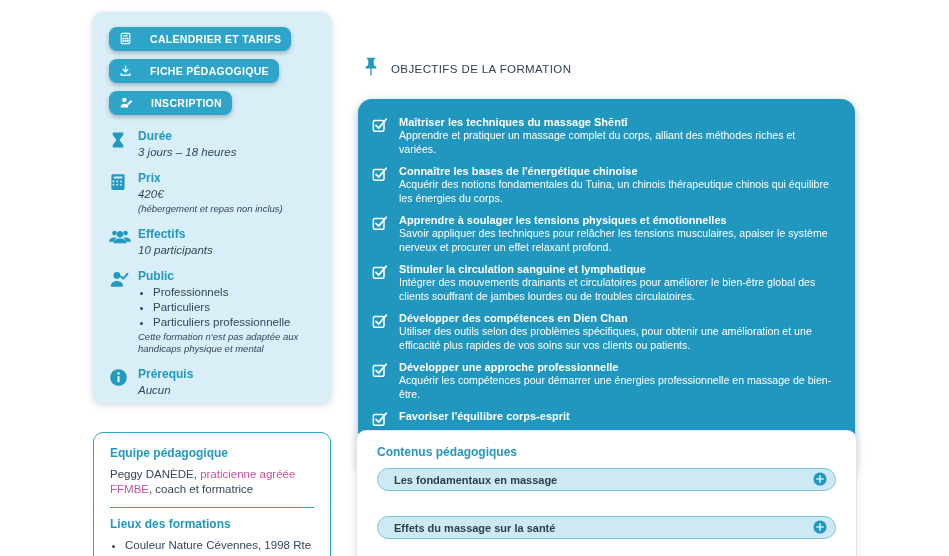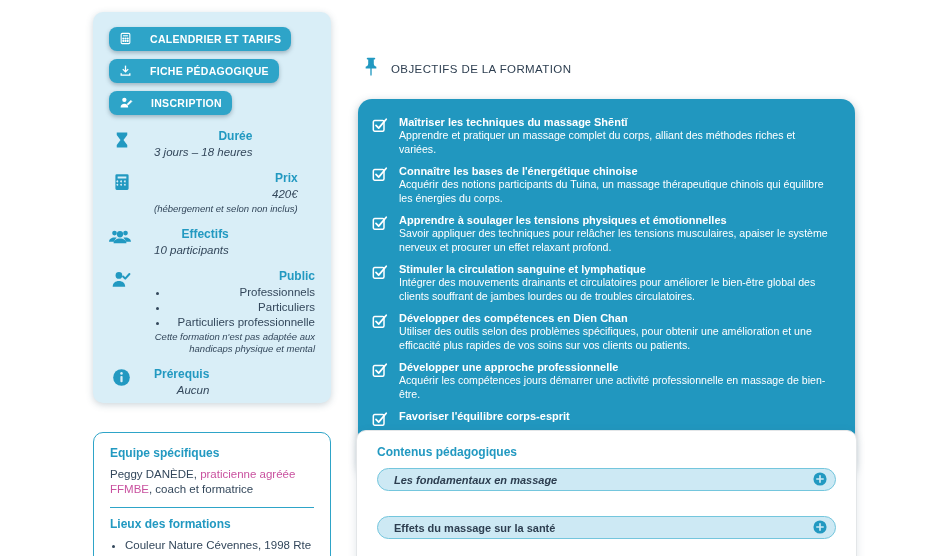--- a/index.html
+++ b/index.html
@@ -26,21 +26,21 @@
   .btn{
     display:flex;align-items:center;gap:18px;
     background:#2ea4c8;color:#fff;border:none;cursor:pointer;
     border-radius:8px;padding:0 10px;height:24px;
     font-family:inherit;font-weight:bold;font-size:10.5px;letter-spacing:.3px;
     box-shadow:0 2px 4px rgba(40,70,90,.35);
     margin-bottom:8px;white-space:nowrap;
   }
   .btn svg{flex:0 0 auto;}
   .sections{margin-top:14px;display:flex;flex-direction:column;gap:12px;}
-  .section{display:flex;gap:23px;text-align:right;}
+  .section{display:flex;gap:7px;}
   .sec-icon{flex:0 0 22px;color:#2299c1;padding-top:1px;}
   .sec-title{color:#2299c1;font-weight:bold;font-size:12px;margin-bottom:2px;}
   .sec-text{font-size:11.5px;line-height:1.25;font-style:italic;}
   .sec-note{font-size:9.5px;font-style:italic;line-height:1.25;margin-top:1px;}
   .sec-bullets{margin:0;padding-left:15px;font-size:11.5px;line-height:1.3;}
   
   .obj-header{
     position:absolute;left:363px;top:56px;display:flex;align-items:center;gap:12px;
   }
   .obj-header .pin{color:#2299c1;}
@@ -74,21 +74,21 @@
     box-shadow:0 2px 8px rgba(60,90,110,.14);
     padding:14px 20px;
   }
   .accordion{
     display:flex;align-items:center;justify-content:space-between;
     box-sizing:border-box;width:100%;height:23px;
     background:#cde9f4;border:1px solid #74c6dd;border-radius:12px;
     padding:0 8px 0 16px;margin-top:25px;cursor:pointer;
     font-family:inherit;font-weight:bold;font-size:11px;color:#2d3e50;
   }
-  .accordion:first-of-type{margin-top:9px;font-style:italic;}
+  .accordion:first-of-type{margin-top:9px;}
   .plus{flex:0 0 auto;color:#2299c1;}
 </style>
 </head>
 <body>
 
 <div class="card info-card">
 
   <button class="btn">
     <span><svg width="13" height="13" viewBox="0 0 24 24" fill="none" stroke="#fff" stroke-width="2">
           <rect x="4" y="2.5" width="16" height="19" rx="2"></rect>
@@ -133,21 +133,21 @@
       </div>
     </div>
 
     <div class="section">
       <span class="sec-icon"><svg width="18" height="20" viewBox="0 0 24 24" fill="currentColor">
             <path d="M5 1.5h14a1.8 1.8 0 0 1 1.8 1.8v17.4a1.8 1.8 0 0 1-1.8 1.8H5a1.8 1.8 0 0 1-1.8-1.8V3.3A1.8 1.8 0 0 1 5 1.5zm1.2 3v2.8h11.6V4.5zM7 11.2a1.2 1.2 0 1 0 0 .01zm5 0a1.2 1.2 0 1 0 0 .01zm5 0a1.2 1.2 0 1 0 0 .01zM7 15.7a1.2 1.2 0 1 0 0 .01zm5 0a1.2 1.2 0 1 0 0 .01zm5 0a1.2 1.2 0 1 0 0 .01z" fill-rule="evenodd"></path>
           </svg></span>
       <div>
         <div class="sec-title">Prix</div>
         <div class="sec-text">420€</div>
-        <div class="sec-note">(hébergement et selon non inclus)</div>
+        <div class="sec-note">(hébergement et repas non inclus)</div>
       </div>
     </div>
 
     <div class="section">
       <span class="sec-icon"><svg width="22" height="18" viewBox="0 0 28 22" fill="currentColor">
             <circle cx="7" cy="6" r="3"></circle>
             <circle cx="21" cy="6" r="3"></circle>
             <circle cx="14" cy="7.5" r="4"></circle>
             <path d="M0 17c0-3.3 3-5.5 7-5.5 1 0 2 .15 2.8.45A8.6 8.6 0 0 0 6.5 17z"></path>
             <path d="M28 17c0-3.3-3-5.5-7-5.5-1 0-2 .15-2.8.45A8.6 8.6 0 0 1 21.5 17z"></path>
@@ -211,21 +211,21 @@
       </div>
   </div>
 
   <div class="obj-item">
     <span class="obj-check"><svg width="16" height="16" viewBox="0 0 18 18" fill="none" stroke="#fff">
           <rect x="1.5" y="4" width="12" height="12" rx="1.6" stroke-width="1.7"></rect>
           <path d="M4.5 9.5l3 3 8.5-10" stroke-width="2" stroke-linecap="round" stroke-linejoin="round"></path>
         </svg></span>
     <div>
         <div class="obj-title">Connaître les bases de l'énergétique chinoise</div>
-    <div class="obj-desc">Acquérir des notions participants du Tuina, un massage thérapeutique chinois qui équilibre les énergies du corps.</div>
+    <div class="obj-desc">Acquérir des notions fondamentales du Tuina, un chinois thérapeutique chinois qui équilibre les énergies du corps.</div>
       </div>
   </div>
 
   <div class="obj-item">
     <span class="obj-check"><svg width="16" height="16" viewBox="0 0 18 18" fill="none" stroke="#fff">
           <rect x="1.5" y="4" width="12" height="12" rx="1.6" stroke-width="1.7"></rect>
           <path d="M4.5 9.5l3 3 8.5-10" stroke-width="2" stroke-linecap="round" stroke-linejoin="round"></path>
         </svg></span>
     <div>
         <div class="obj-title">Apprendre à soulager les tensions physiques et émotionnelles</div>
@@ -255,38 +255,38 @@
       </div>
   </div>
 
   <div class="obj-item">
     <span class="obj-check"><svg width="16" height="16" viewBox="0 0 18 18" fill="none" stroke="#fff">
           <rect x="1.5" y="4" width="12" height="12" rx="1.6" stroke-width="1.7"></rect>
           <path d="M4.5 9.5l3 3 8.5-10" stroke-width="2" stroke-linecap="round" stroke-linejoin="round"></path>
         </svg></span>
     <div>
         <div class="obj-title">Développer une approche professionnelle</div>
-    <div class="obj-desc">Acquérir les compétences jours démarrer une activité professionnelle en massage de bien-être.</div>
+    <div class="obj-desc">Acquérir les compétences pour démarrer une énergies professionnelle en massage de bien-être.</div>
       </div>
   </div>
 
   <div class="obj-item">
     <span class="obj-check"><svg width="16" height="16" viewBox="0 0 18 18" fill="none" stroke="#fff">
           <rect x="1.5" y="4" width="12" height="12" rx="1.6" stroke-width="1.7"></rect>
           <path d="M4.5 9.5l3 3 8.5-10" stroke-width="2" stroke-linecap="round" stroke-linejoin="round"></path>
         </svg></span>
     <div>
         <div class="obj-title">Favoriser l'équilibre corps-esprit</div>
     </div>
   </div>
 
 </div>
 
 <div class="card team-card">
-  <h2 class="small-heading">Equipe spécifiques</h2>
+  <h2 class="small-heading">Equipe pédagogique</h2>
   <div class="team-text"><span>Peggy DANÈDE, </span><span class="hl-pink">praticienne agréée FFMBE</span><span>, coach et formatrice</span></div>
   <hr class="divider">
   <h2 class="small-heading">Lieux des formations</h2>
   <ul class="loc-bullets">
     <li>Couleur Nature Cévennes, 1998 Rte de Mialet, 30140 Générargues</li>
   </ul>
 
 </div>
 
 <div class="card contents-card">

